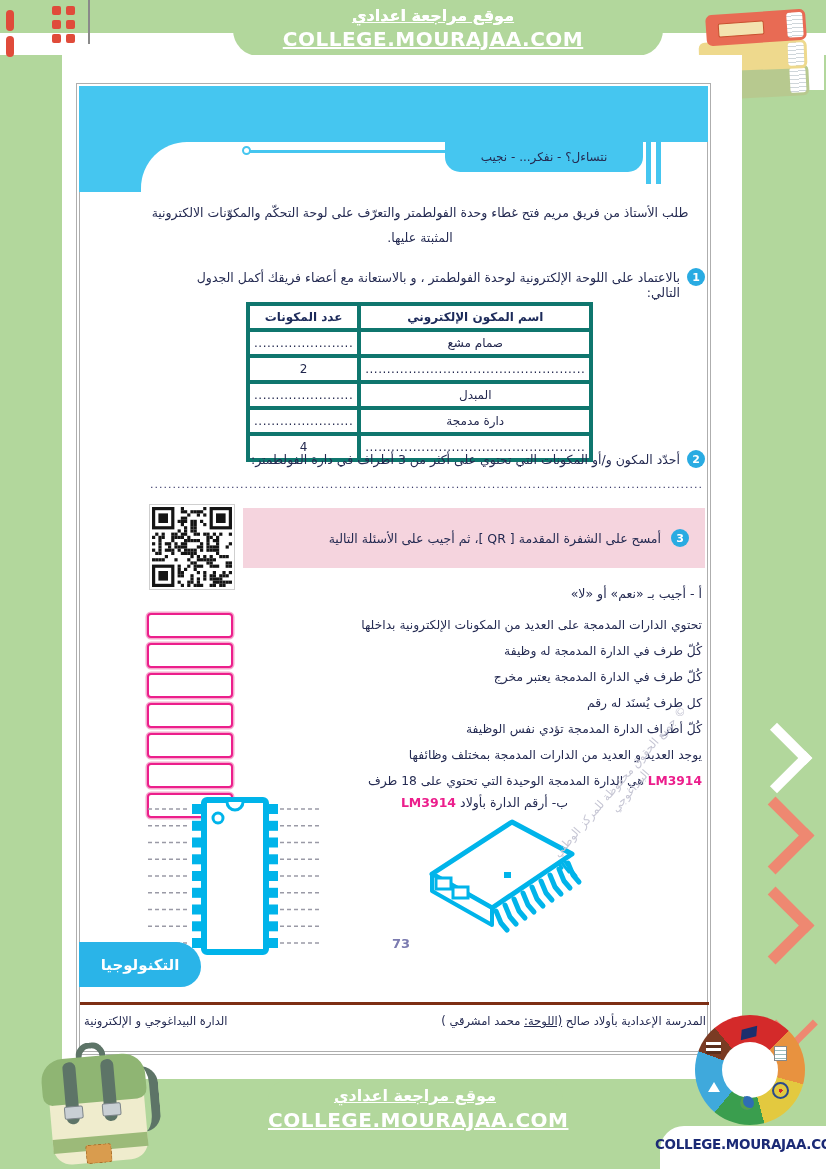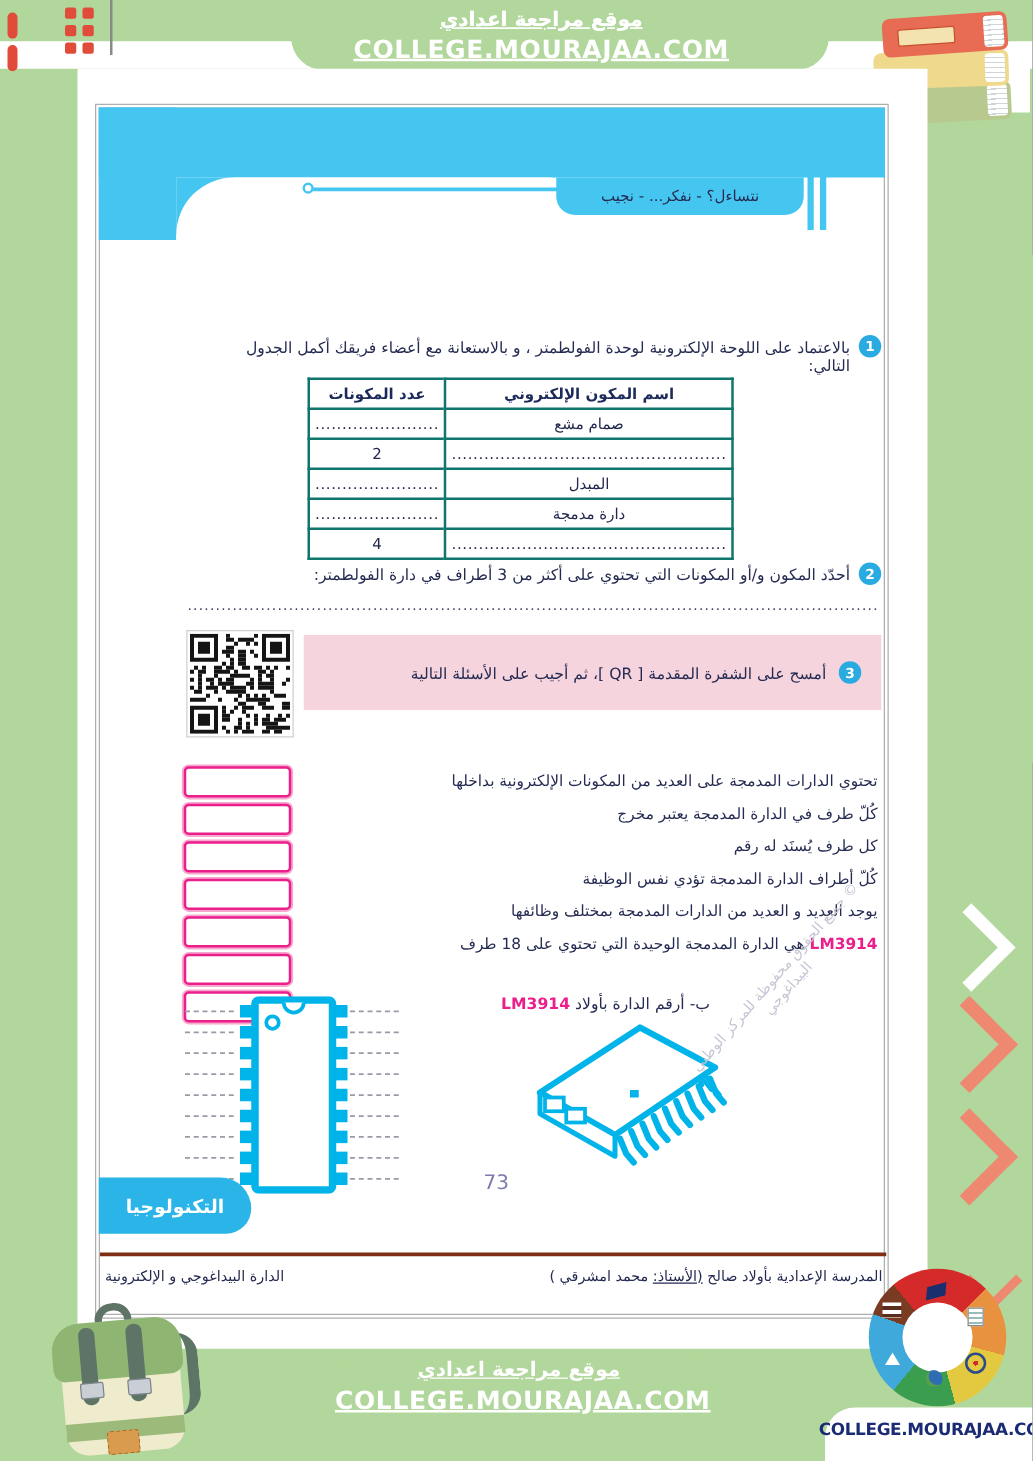--- a/index.html
+++ b/index.html
@@ -48,21 +48,21 @@
   
   .ar{direction:rtl;color:#252b52;}
   .intro{left:150px;top:200px;width:540px;font-size:12.5px;line-height:25px;text-align:center;}
   .qnum{width:18px;height:18px;border-radius:50%;background:#29abe2;color:#fff;font-size:11px;font-weight:bold;
         display:flex;align-items:center;justify-content:center;}
   .qtext{width:520px;font-size:12.5px;text-align:right;}
 
   
   table.comps{left:246px;top:302px;position:absolute;width:292px;border-collapse:collapse;direction:rtl;
         border:2px solid #35aee5;}
-  table.comps th,table.comps td{border:2px solid #0f766e;height:20px;padding:1px 4px;font-size:12px;}
+  table.comps th,table.comps td{border:4px solid #0f766e;height:20px;padding:1px 4px;font-size:12px;}
   table.comps th{color:#1c2a5a;font-weight:bold;}
   table.comps td{color:#23284e;text-align:center;}
   td.dots,th.dots{color:#3a3a6a;letter-spacing:.5px;font-size:10px;}
   .c-name{width:192px;} .c-count{width:96px;}
 
   .dotline{left:150px;top:478px;width:552px;height:16px;overflow:hidden;white-space:nowrap;
            font-size:11px;color:#3a3a6a;letter-spacing:1px;}
 
   
   .qr{left:149px;top:504px;width:86px;height:86px;background:#fff;border:1px solid #cfcfcf;box-sizing:border-box;padding:2px;}
@@ -72,21 +72,21 @@
 
   .parta{left:240px;top:586px;width:462px;font-size:12.5px;text-align:right;}
   .stmts{left:240px;top:612px;width:462px;font-size:12.3px;text-align:right;}
   .stmts div{height:26px;line-height:26px;}
   .magenta{color:#ec1e8c;font-weight:bold;}
   .boxes{left:147px;top:613px;display:flex;flex-direction:column;gap:5px;}
   .ansbox{width:82px;height:21px;background:#fff;border:2px solid #ec1e8c;border-radius:4px;
           box-shadow:0 0 0 1.5px #f6a8cc;}
   .partb{left:400px;top:795px;width:168px;font-size:12.5px;text-align:right;}
 
-  .pagenum{left:384px;top:936px;width:26px;text-align:center;font-size:16px;font-weight:normal;color:#7b7bb0;}
+  .pagenum{left:384px;top:936px;width:26px;text-align:right;font-size:13px;font-weight:bold;color:#7b7bb0;}
 
   .techtab{left:79px;top:942px;width:122px;height:45px;background:#2ab4e8;border-radius:0 32px 26px 0;
            display:flex;align-items:center;justify-content:center;color:#fff;font-weight:bold;font-size:15px;}
 
   .brownrule{left:80px;top:1002px;width:629px;height:3px;background:#7d2e14;}
   .footR{left:330px;top:1014px;width:376px;font-size:11.5px;text-align:right;}
   .footR .u{text-decoration:underline;}
   .footL{left:84px;top:1014px;width:220px;font-size:11.5px;text-align:left;}
 
   .watermark{left:505px;top:772px;width:240px;direction:rtl;text-align:center;font-size:11.5px;color:#c6c6d4;
@@ -171,20 +171,21 @@
   <div class="abs fillet-blue"></div>
   <div class="abs fillet-white"></div>
   <div class="abs qline"></div>
   <div class="abs qcircle"></div>
   <div class="abs qtab ar">
       <span>نتساءل؟ - نفكر... - نجيب</span>
     </div>
   <div class="abs qbar" style="left:646px;"></div>
   <div class="abs qbar" style="left:656px;"></div>
 
+  <div class="abs ar intro">طلب الأستاذ من فريق مريم فتح غطاء وحدة الفولطمتر والتعرّف على لوحة التحكّم والمكوّنات الالكترونية المثبتة عليها.</div>
 
   <div class="abs qnum" style="left:687px;top:268px;">1</div>
   <div class="abs ar qtext" style="left:160px;top:270px;">بالاعتماد على اللوحة الإلكترونية لوحدة الفولطمتر ، و بالاستعانة مع أعضاء فريقك أكمل الجدول التالي:</div>
 
   <table class="comps">
     <tbody>
         <tr>
       <th class="c-name">اسم المكون الإلكتروني</th>
       <th class="c-count">عدد المكونات</th>
     </tr>
@@ -416,22 +417,24 @@
           <rect x="64.0" y="6.4" width="9.6" height="9.6"></rect>
           <rect x="1.6" y="59.2" width="19.2" height="19.2" fill="none" stroke="#151515" stroke-width="3.20"></rect>
           <rect x="6.4" y="64.0" width="9.6" height="9.6"></rect>
         </g>
       </svg></div>
   <div class="abs pinkband">
     <span class="qnum" style="flex:0 0 18px;">3</span>
     <span class="txt">أمسح على الشفرة المقدمة [ QR ]، ثم أجيب على الأسئلة التالية</span>
   </div>
 
+  <div class="abs ar parta">أ - أجيب بـ «نعم» أو «لا»</div>
   <div class="abs ar stmts">
     <div>تحتوي الدارات المدمجة على العديد من المكونات الإلكترونية بداخلها</div>
+    <div>كُلّ طرف في الدارة المدمجة له وظيفة</div>
     <div>كُلّ طرف في الدارة المدمجة يعتبر مخرج</div>
     <div>كل طرف يُسنَد له رقم</div>
     <div>كُلّ أطراف الدارة المدمجة تؤدي نفس الوظيفة</div>
     <div>يوجد العديد و العديد من الدارات المدمجة بمختلف وظائفها</div>
     <div><span class="magenta">LM3914</span> <span>هي الدارة المدمجة الوحيدة التي تحتوي على 18 طرف</span></div>
   </div>
   <div class="abs boxes">
     <div class="ansbox"></div>
     <div class="ansbox"></div>
     <div class="ansbox"></div>
@@ -522,21 +525,21 @@
   </svg>
 
   <div class="abs pagenum">73</div>
   <div class="abs techtab ar">
       <span>التكنولوجيا</span>
     </div>
 
   <div class="abs brownrule"></div>
   <div class="abs ar footR">
     <span>المدرسة الإعدادية بأولاد صالح</span>
-    <span class="u">(الأستاذ:</span>
+    <span class="u">(اللوحة:</span>
     <span>محمد امشرقي )</span>
   </div>
   <div class="abs ar footL">الدارة البيداغوجي و الإلكترونية</div>
 
   <div class="abs watermark">© جميع الحقوق محفوظة للمركز الوطني البيداغوجي</div>
 
   <div class="abs chev-white" style="left:752px;top:733px;"></div>
   <div class="abs chev-right" style="left:748px;top:808px;"></div>
   <div class="abs chev-right" style="left:748px;top:898px;"></div>
   <div class="abs chev-small" style="left:778px;top:1008px;"></div>

